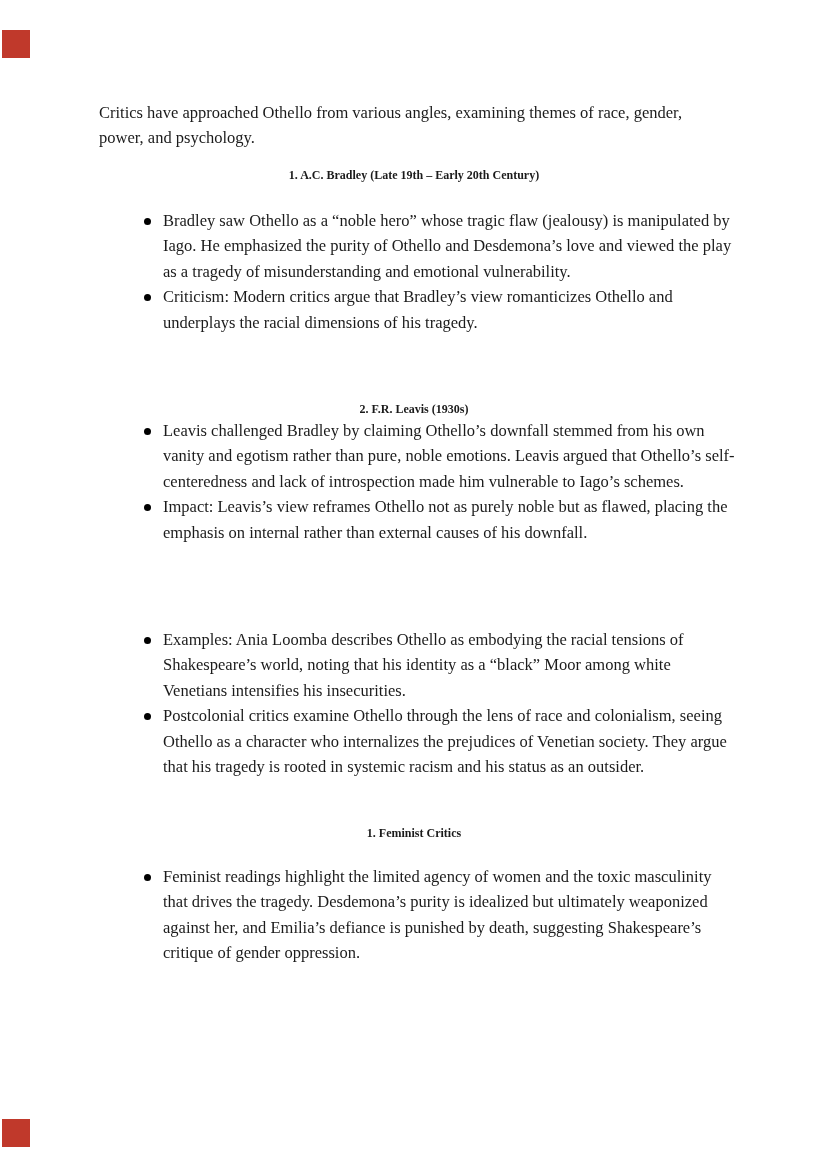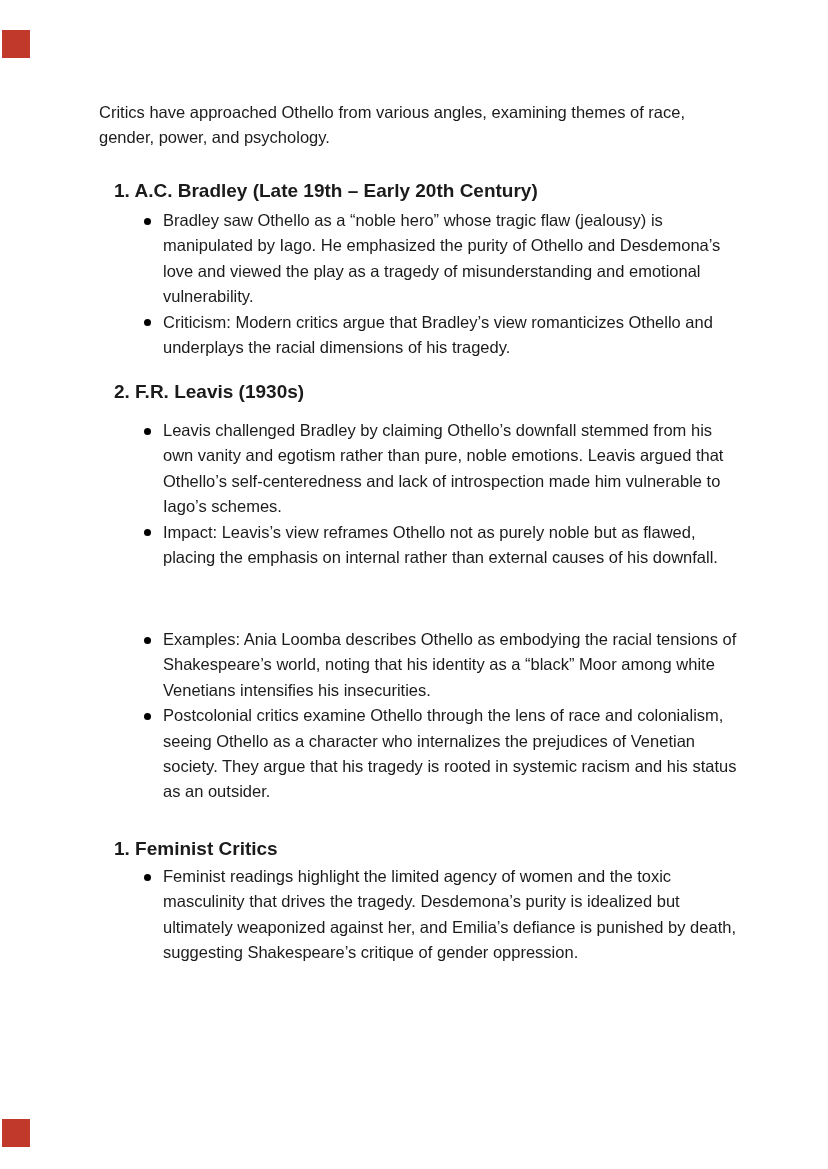--- a/index.html
+++ b/index.html
@@ -2,21 +2,21 @@
 <html><head>
 <meta charset="utf-8">
 <style>
   html, body { margin: 0; padding: 0; background: #ffffff; }
   .page {
     position: relative;
     width: 828px;
     height: 1169px;
     background: #ffffff;
     overflow: hidden;
-    font-family: Liberation Sans, sans-serif;
+    font-family: Liberation Serif, serif;
     color: #1b1b1b;
   }
   .corner-marker {
     position: absolute;
     left: 2px;
     width: 28px;
     height: 28px;
   }
   .marker-top { top: 30px; }
   .marker-bottom { top: 1119px; }
@@ -26,24 +26,25 @@
     top: 100px;
     width: 600px;
     margin: 0;
     font-size: 16.5px;
     line-height: 25.4px;
   }
   .sec-heading {
     position: absolute;
     left: 99px;
     width: 630px;
-    margin: 15px;
-    font-size: 19px;
+    margin: 0;
+    font-size: 12px;
     line-height: 25.4px;
     font-weight: bold;
+    text-align: center;
   }
   .bullet-list {
     position: absolute;
     left: 99px;
     width: 630px;
     margin: 0;
     padding: 0;
     list-style: none;
     font-size: 16.5px;
     line-height: 25.4px;
@@ -58,21 +59,21 @@
     position: absolute;
     left: -19px;
     top: 9.5px;
     width: 7px;
     height: 7px;
     border-radius: 50%;
     background: #000000;
   }
   .h1pos { top: 163px; }
   .l1pos { top: 208px; }
-  .h2pos { top: 364px; }
+  .h2pos { top: 397px; }
   .l2pos { top: 418px; }
   .h3pos { top: 585px; }
   .l3pos { top: 627px; }
   .h4pos { top: 821px; }
   .l4pos { top: 864px; }
   .h5pos { top: 1028px; }
 </style>
 </head>
 <body>
 

